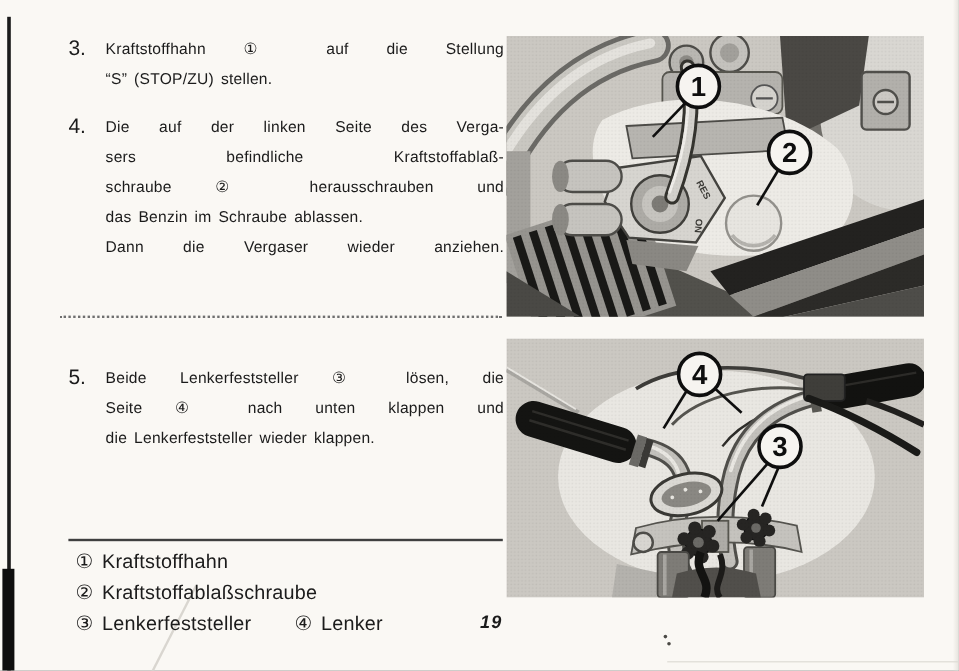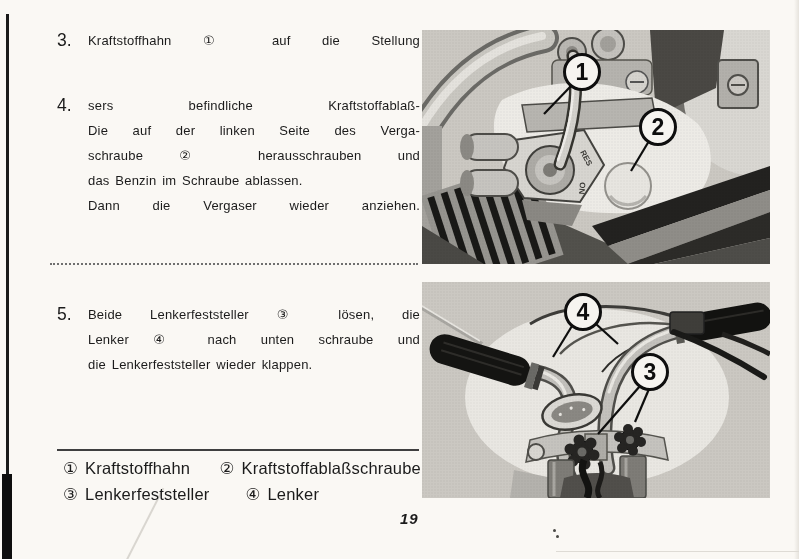--- a/index.html
+++ b/index.html
@@ -22,21 +22,21 @@
   .item .num{width:31px;flex:0 0 31px;font-size:17.5px;line-height:25px;}
   .item .body{flex:1;}
   .ln{font-size:13px;line-height:25px;letter-spacing:.2px;word-spacing:2px;white-space:nowrap;}
   .jl{white-space:normal;text-align:justify;text-align-last:justify;-moz-text-align-last:justify;}
 
   .dotted-sep{position:absolute;left:50px;top:263px;width:368px;height:0;border-bottom:2px dotted #6f6f6f;}
   .solid-sep{position:absolute;left:57px;top:449px;width:362px;height:0;border-bottom:2px solid #3f3f3f;}
 
   .legend{position:absolute;left:63px;top:455px;width:358px;font-size:16.5px;line-height:26px;letter-spacing:.2px;}
   .legend-row{display:flex;}
-  .legend-row.r1{justify-content:space-between;}
+  .legend-row.r1{justify-content:space-between;flex-direction:column;}
   .legend-row.r2 .legend-item + .legend-item{margin-left:36px;}
   .legend-item .cnum{margin-right:7px;}
 
   .page-number{position:absolute;left:400px;top:510px;font-size:15px;font-weight:bold;font-style:italic;letter-spacing:1px;text-align:right;}
 
   
   .photo{position:absolute;display:block;}
   .photo-top{left:422px;top:30px;}
   .photo-bottom{left:422px;top:282px;}
   .co-num{font:700 23px "Liberation Sans","DejaVu Sans",sans-serif;fill:#0e0e0e;}
@@ -52,41 +52,42 @@
   <div class="curl-line"></div>
   <div class="edge-right"></div>
   <div class="bottom-edge-line"></div>
   <div class="speck" style="left:553px;top:529px;"></div>
   <div class="speck" style="left:556px;top:535px;"></div>
 
   <div class="item" style="top:28px;">
     <span class="num">3.</span>
     <div class="body">
       <div class="ln jl">Kraftstoffhahn ① auf die Stellung</div>
+      <div class="ln">“S” (STOP/ZU) stellen.</div>
     </div>
   </div>
 
   <div class="item" style="top:93px;">
     <span class="num">4.</span>
     <div class="body">
+      <div class="ln jl">Die auf der linken Seite des Verga-</div>
       <div class="ln jl">sers befindliche Kraftstoffablaß-</div>
-      <div class="ln jl">Die auf der linken Seite des Verga-</div>
       <div class="ln jl">schraube ② herausschrauben und</div>
       <div class="ln">das Benzin im Schraube ablassen.</div>
       <div class="ln jl">Dann die Vergaser wieder anziehen.</div>
     </div>
   </div>
 
   <div class="dotted-sep"></div>
 
   <div class="item" style="top:302px;">
     <span class="num">5.</span>
     <div class="body">
       <div class="ln jl">Beide Lenkerfeststeller ③ lösen, die</div>
-      <div class="ln jl">Lenker ④ nach unten schraube und</div>
+      <div class="ln jl">Seite ④ nach unten klappen und</div>
       <div class="ln">die Lenkerfeststeller wieder klappen.</div>
     </div>
   </div>
 
   <div class="solid-sep"></div>
 
   <div class="legend">
     <div class="legend-row r1">
       <span class="legend-item"><span class="cnum">①</span><span>Kraftstoffhahn</span></span>
       <span class="legend-item"><span class="cnum">②</span><span>Kraftstoffablaßschraube</span></span>

